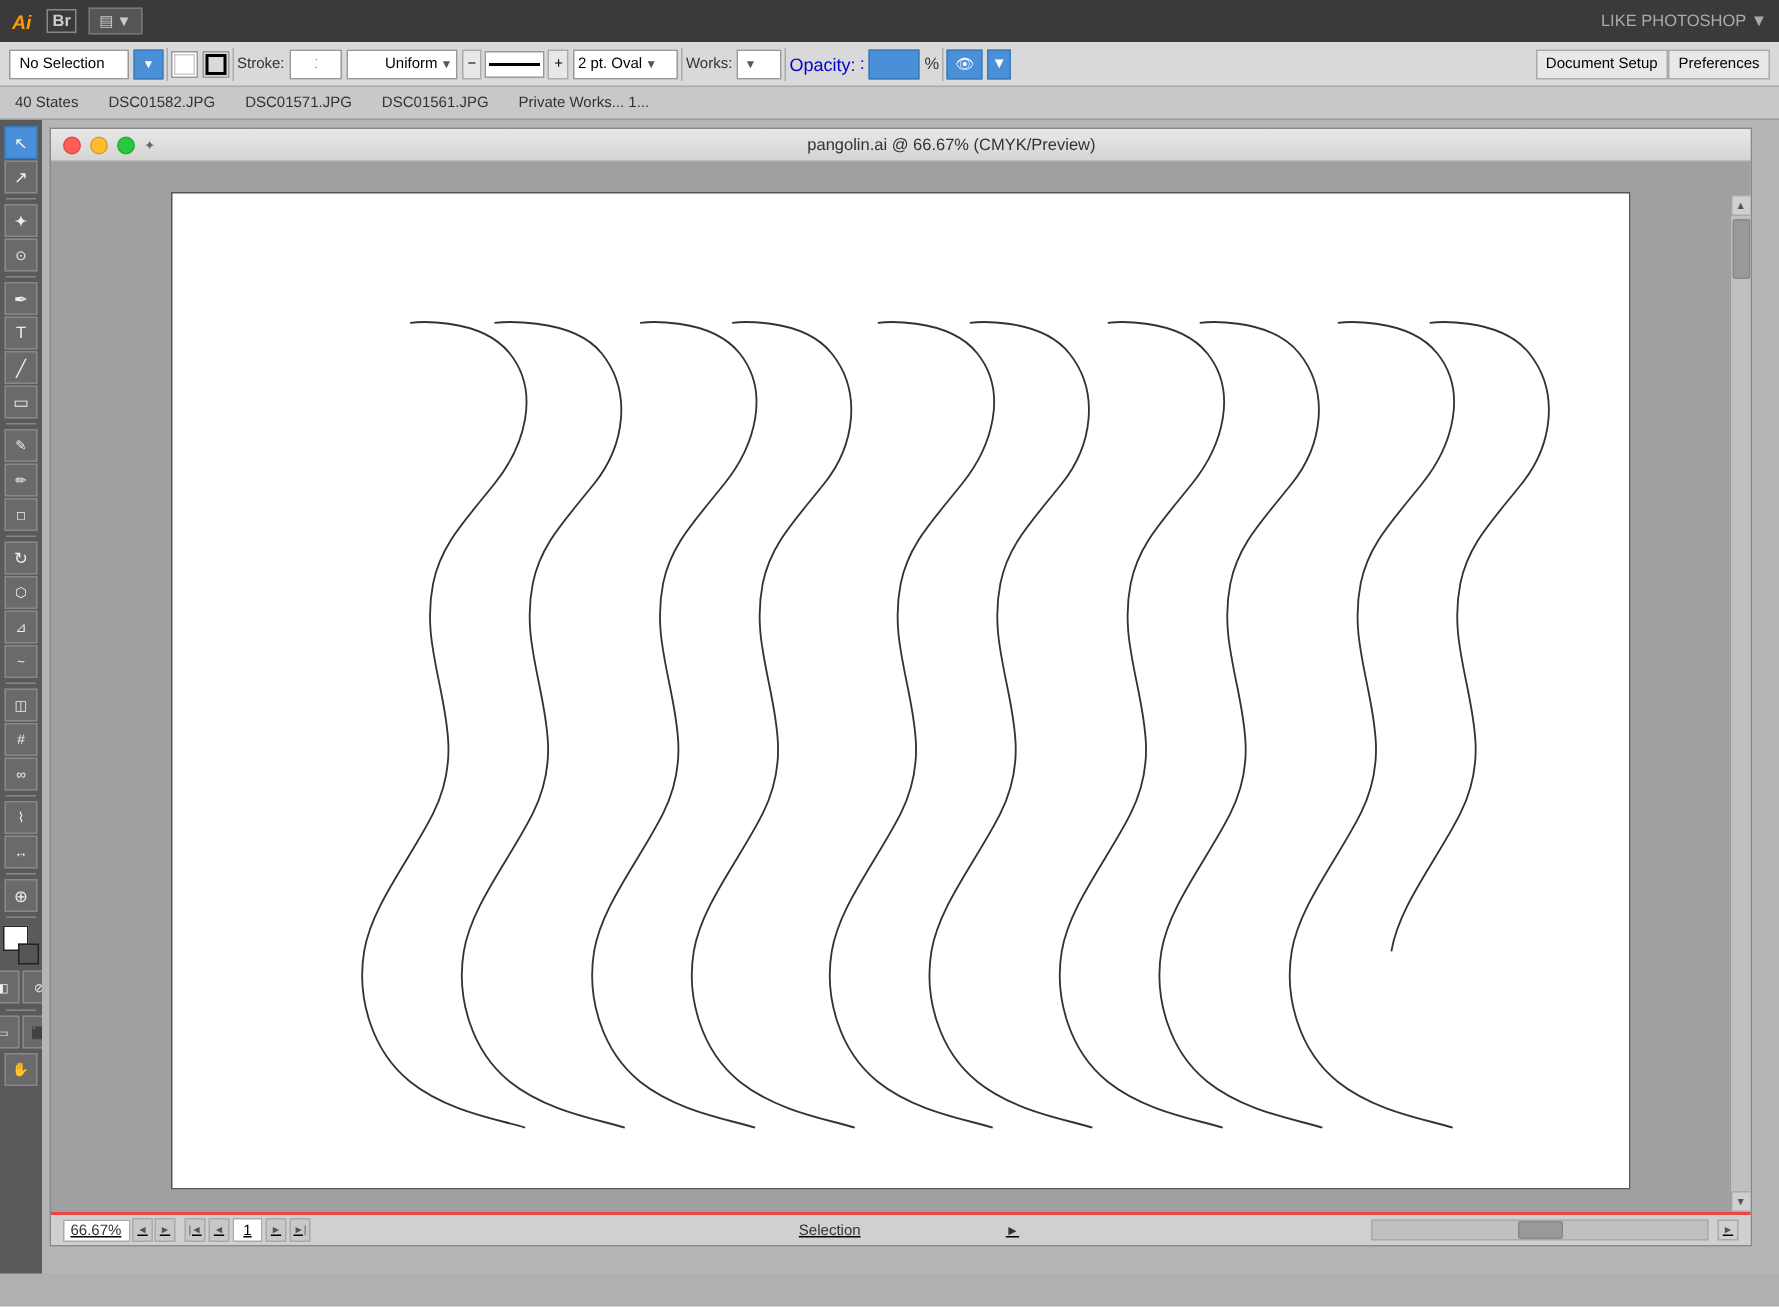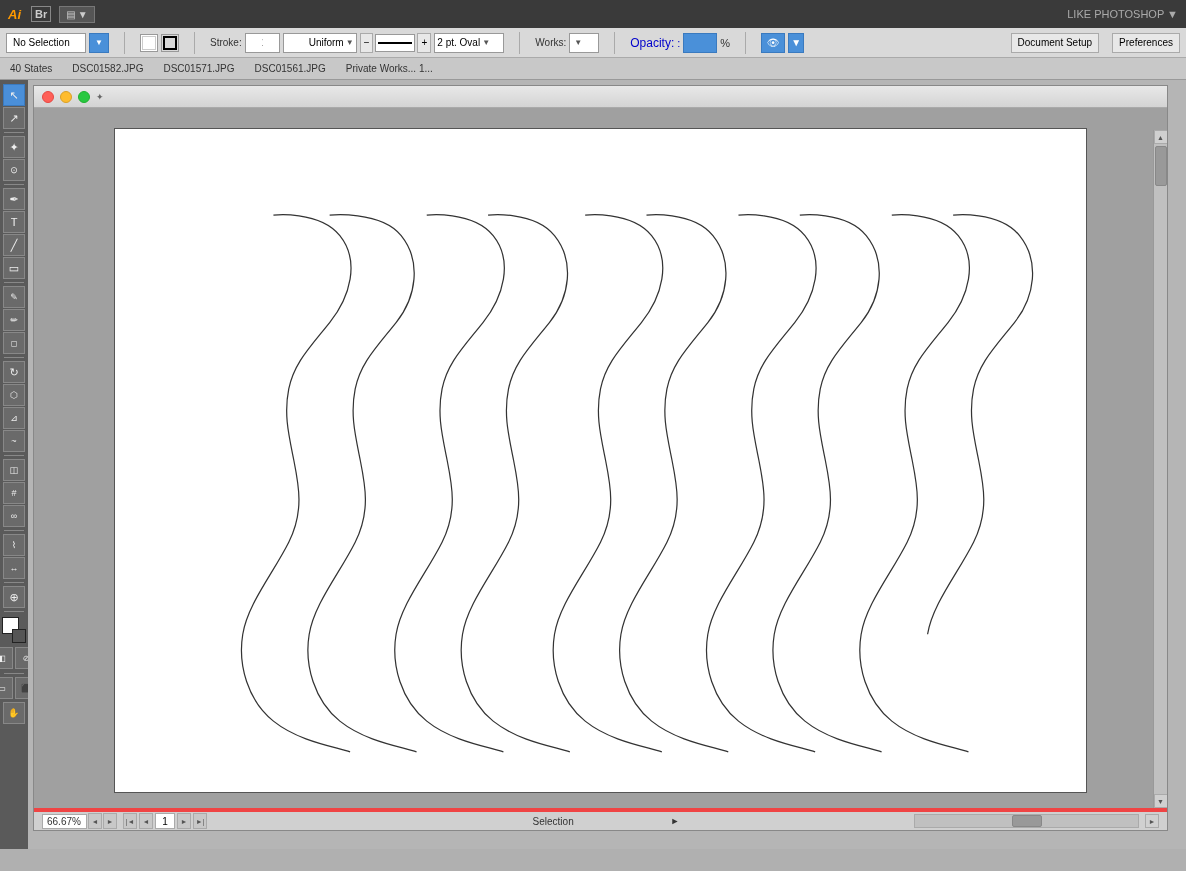--- a/index.html
+++ b/index.html
@@ -58,21 +58,21 @@
 
     
     #toolbar {
       width: 100%;
       height: 30px;
       background: #d9d9d9;
       border-bottom: 1px solid #aaa;
       display: flex;
       align-items: center;
       padding: 0 6px;
-      gap: 13px;
+      gap: 0;
     }
     .toolbar-group {
       display: flex;
       align-items: center;
       gap: 3px;
     }
     .toolbar-label {
       color: #333;
       font-size: 10px;
     }
@@ -368,25 +368,26 @@
       border: 1px solid #888;
       border-radius: 2px;
       margin: 2px auto;
     }
 
     
     #bottom-toolbar {
       width: 100%;
       height: 22px;
       background: #d0d0d0;
-      border-top: 4px solid #ef4444;
+      border-top: 2px solid #ef4444;
       display: flex;
       align-items: center;
       padding: 0 8px;
       gap: 6px;
+      text-decoration: underline;
     }
     .zoom-display {
       font-size: 10px;
       color: #333;
       background: #fff;
       border: 1px solid #aaa;
       padding: 1px 4px;
       min-width: 45px;
     }
     .zoom-arrows {
@@ -653,20 +654,21 @@
 
   <div id="canvas-area">
 
     <div id="doc-window">
 
       <div id="doc-titlebar">
         <div id="doc-close-btn"></div>
         <div id="doc-min-btn"></div>
         <div id="doc-max-btn"></div>
         <span id="doc-icon">✦</span>
+        <span id="doc-title">pangolin.ai @ 66.67% (CMYK/Preview)</span>
       </div>
 
       <div id="doc-content">
 
         <div id="artboard">
           
           <svg id="artwork-svg" viewBox="0 0 950 620" preserveAspectRatio="xMidYMid meet">
 
             <g>
               <path fill="none" stroke="#333" stroke-width="1.2" d="M155,70 

